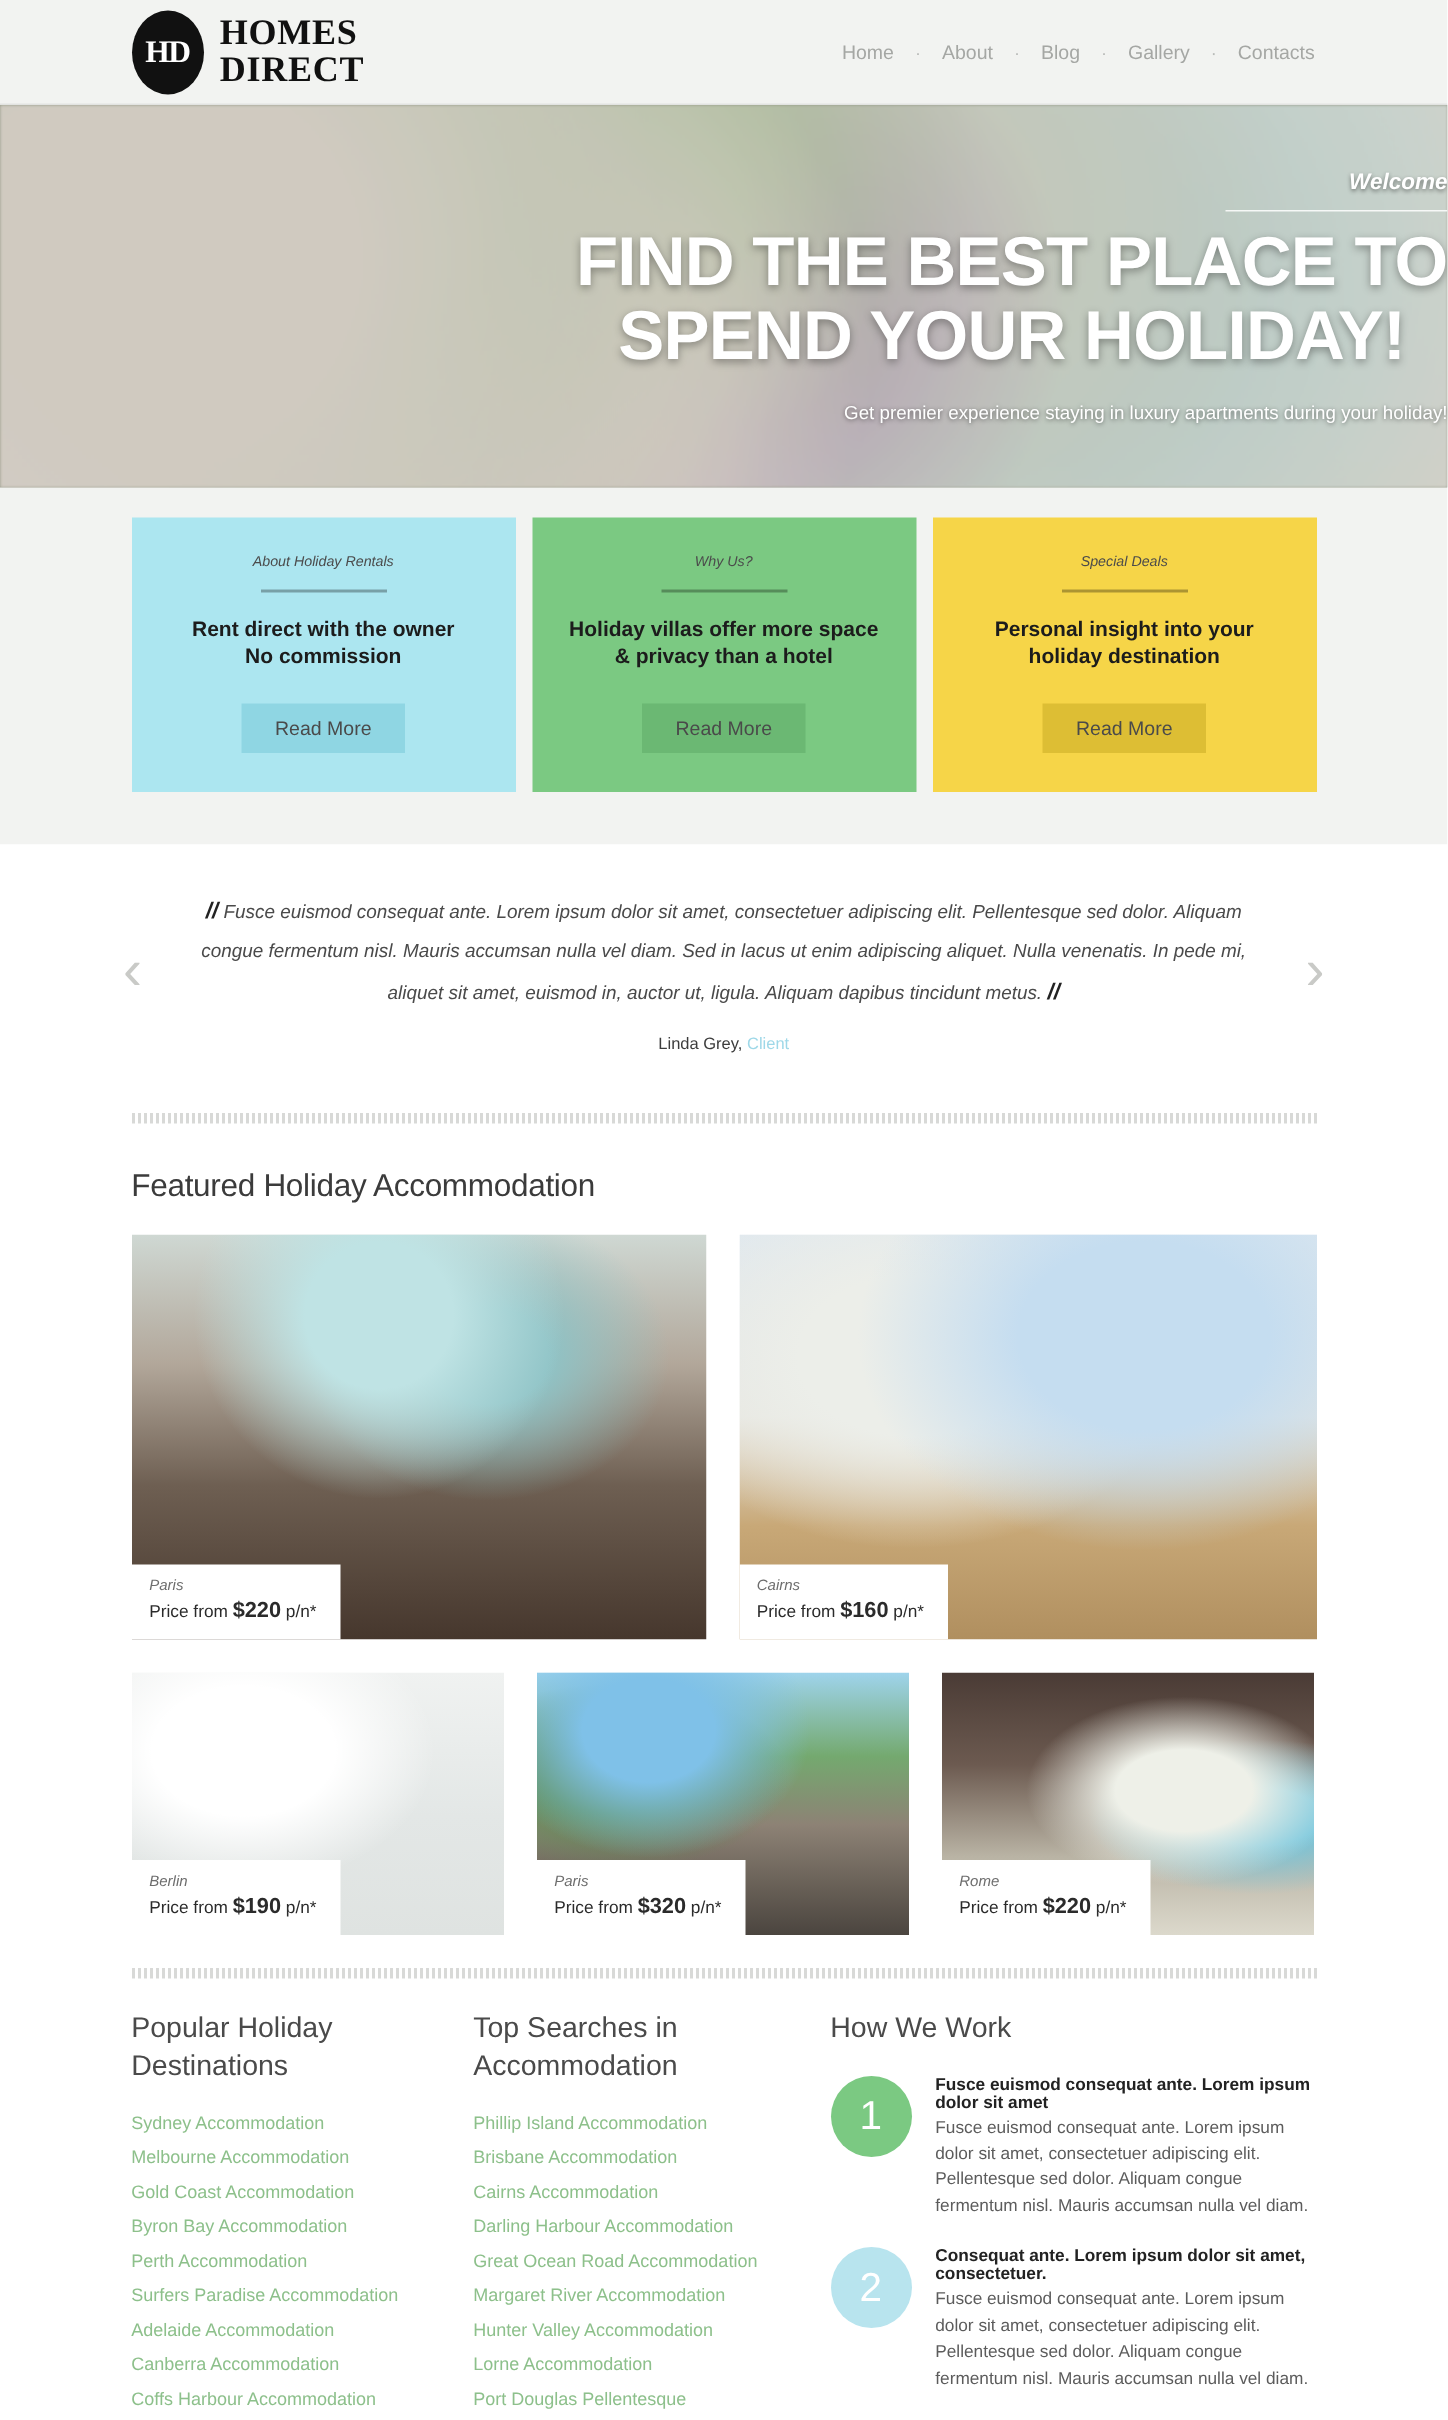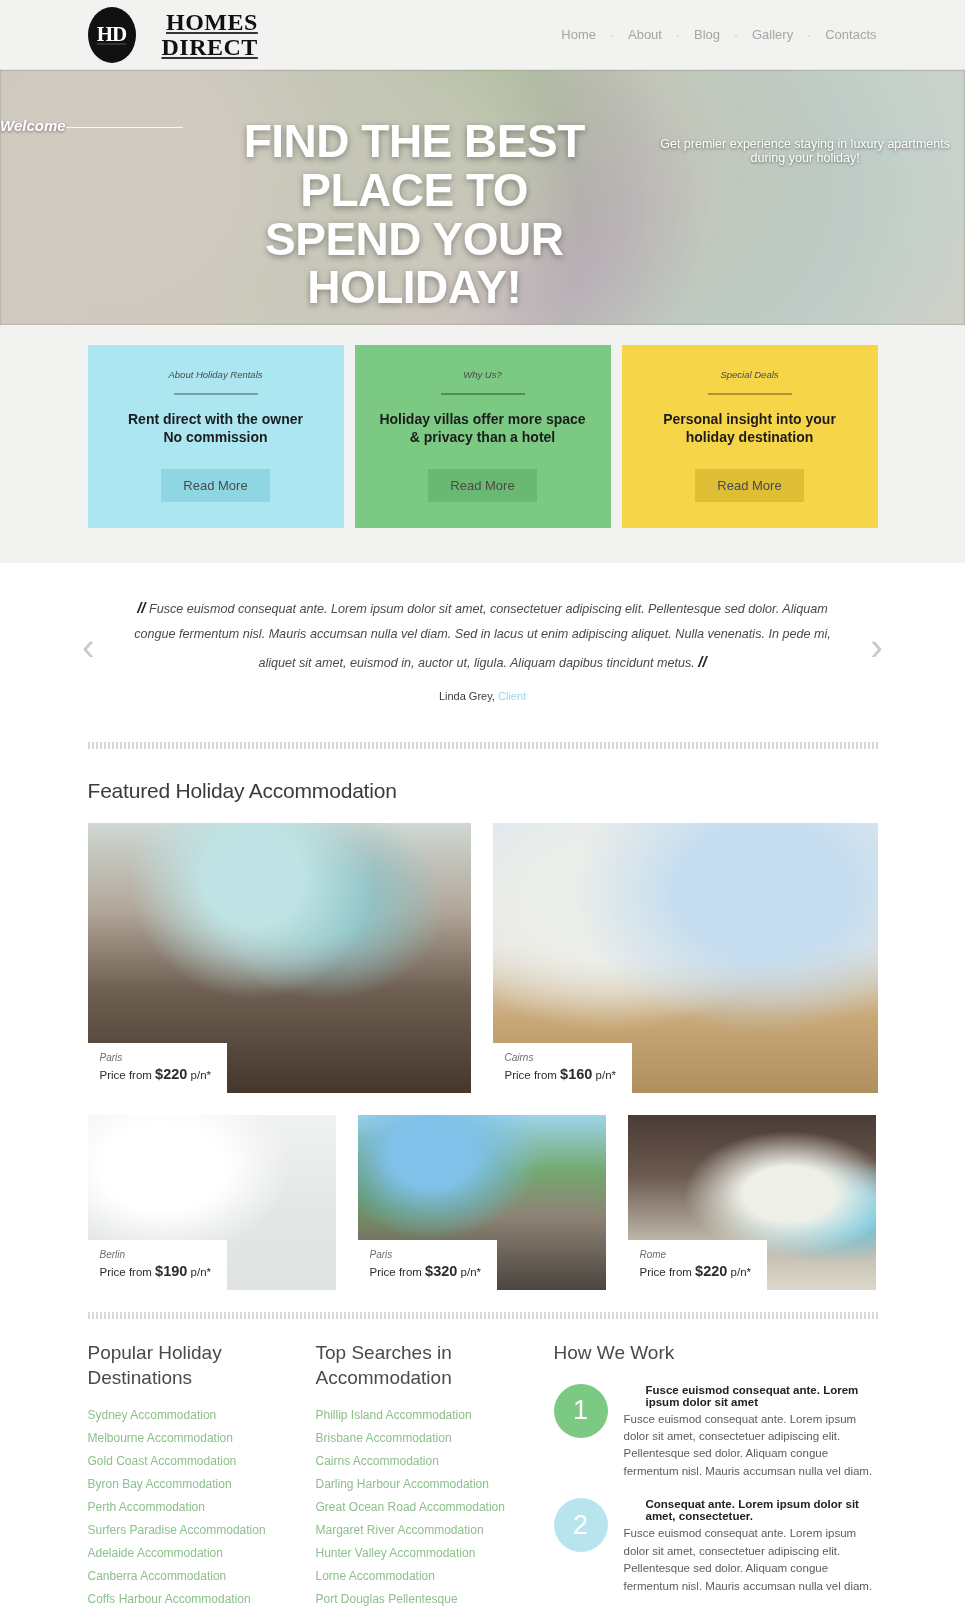--- a/index.html
+++ b/index.html
@@ -17,32 +17,32 @@
     height: 70px;
     background: #f2f3f1;
     display: flex;
     align-items: center;
     border-bottom: 1px solid #e2e3e1;
   }
   .header-inner {
     width: 790px; margin: 0 auto;
     display: flex; align-items: center; justify-content: space-between;
   }
-  .logo { display: flex; align-items: center; gap: 26px; text-decoration: underline; }
+  .logo { display: flex; align-items: center; gap: 11px; }
   .logo-mark {
     width: 48px; height: 56px; border-radius: 50%;
     background: #111; color: #fff;
     display: flex; align-items: center; justify-content: center;
     font-family: "Liberation Serif", serif;
     font-weight: bold; font-size: 21px; letter-spacing: -1px;
   }
   .logo-text {
     font-family: "Liberation Serif", serif;
     font-weight: bold; font-size: 24px; line-height: 1.02;
-    color: #111; letter-spacing: 0.5px; text-align: right;
+    color: #111; letter-spacing: 0.5px;
   }
   .nav { display: flex; align-items: center; }
   .nav a {
     color: #a5a7a4; text-decoration: none; font-size: 13px;
     padding: 0 1px;
   }
   .nav .sep { color: #b9bbb8; font-size: 12px; padding: 0 13px; }
 
   
   .hero {
@@ -63,22 +63,22 @@
       radial-gradient(circle at 72% 48%, #cfe3de 0 16%, transparent 42%),
       radial-gradient(circle at 84% 26%, #e3eee9 0 15%, transparent 42%),
       radial-gradient(circle at 92% 62%, #efe5da 0 16%, transparent 44%),
       radial-gradient(circle at 78% 80%, #e2d6cb 0 15%, transparent 42%),
       linear-gradient(120deg, #b9c0a4 0%, #cfd2c2 30%, #ded6cd 58%, #cfd9d6 100%);
     filter: blur(1px);
   }
   .hero-tint { position: absolute; inset: 0; background: rgba(120,120,110,0.22); }
   .hero-inner {
     position: relative; z-index: 3; height: 100%;
-    display: flex; flex-direction: row; align-items: flex-start;
-    justify-content: center; text-align: center; margin-top: 47px;
+    display: flex; flex-direction: column; align-items: flex-end;
+    justify-content: center; text-align: center;
   }
   .hero-welcome {
     color: #fff; font-style: italic; font-weight: bold; font-size: 15px;
     text-shadow: 0 1px 3px rgba(0,0,0,.45);
   }
   .hero-rule { width: 148px; height: 1px; background: rgba(255,255,255,.85); margin: 10px 0 9px; }
   .hero-title {
     color: #fff; font-weight: bold; font-size: 46px; line-height: 1.06;
     letter-spacing: -0.5px; text-shadow: 0 2px 6px rgba(0,0,0,.35);
   }
@@ -189,21 +189,21 @@
     margin-bottom: 9px;
   }
   .col-work { flex: 1; padding-left: 10px; }
   .step { display: flex; gap: 16px; margin-bottom: 18px; }
   .step-num {
     width: 54px; height: 54px; border-radius: 50%; flex: none;
     display: flex; align-items: center; justify-content: center;
     color: #fff; font-size: 27px; font-weight: normal;
   }
   .step-body { flex: 1; }
-  .step-title { font-size: 11.5px; font-weight: bold; color: #222; margin-bottom: 3px; margin-left: 22px; }
+  .step-title { font-size: 11.5px; font-weight: bold; color: #222; margin-bottom: 3px; }
   .step-text { font-size: 11.5px; color: #5c5c5c; line-height: 1.52; }
 </style>
 </head>
 <body>
 
 <div class="header">
   <div class="header-inner">
     <div class="logo">
       <div class="logo-mark">HD</div>
       <div class="logo-text">

